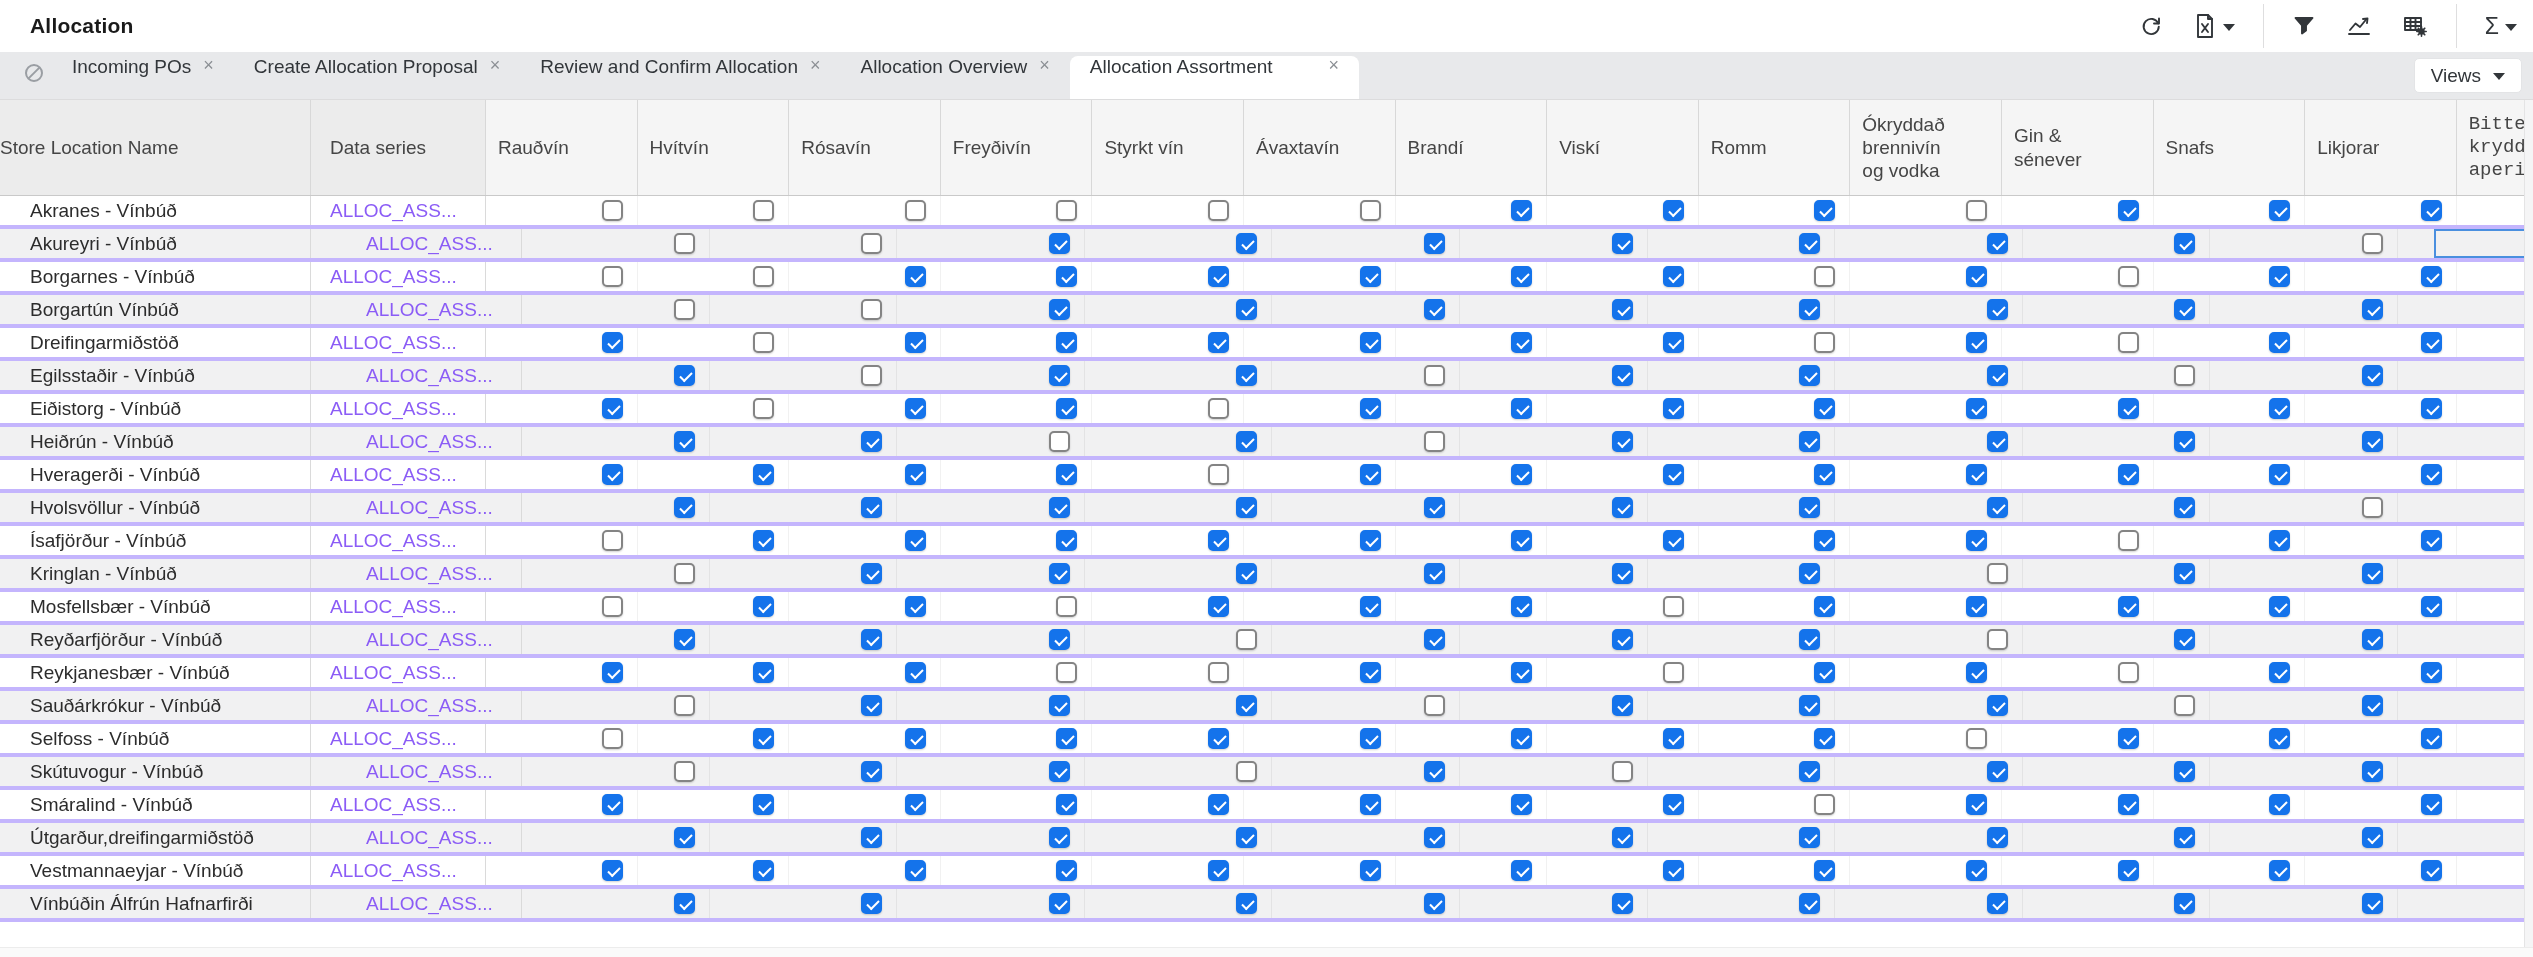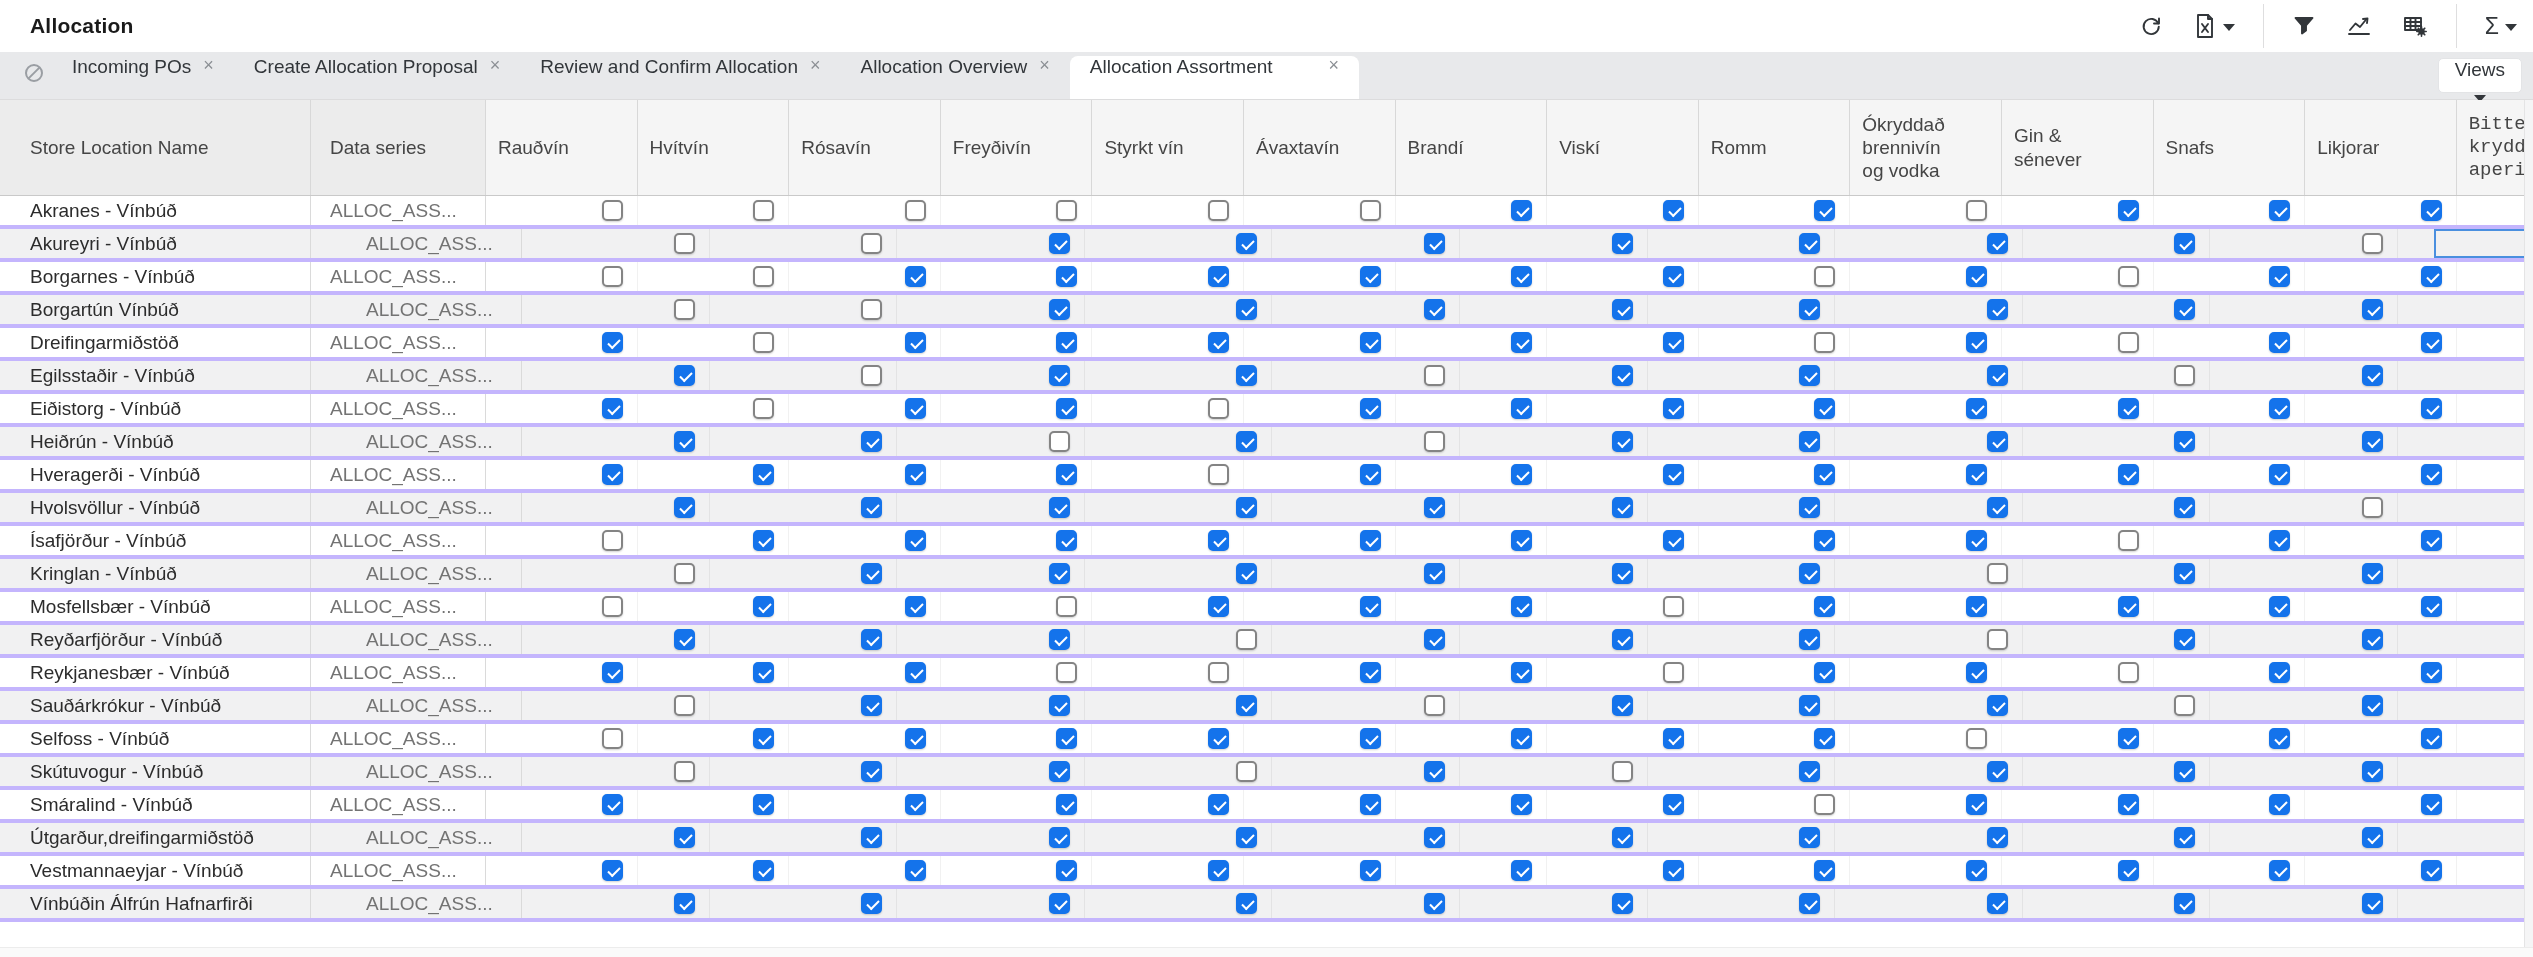--- a/index.html
+++ b/index.html
@@ -16,45 +16,45 @@
   .sigma{font-size:23px;color:#32363a;line-height:1;}
   .caret{width:0;height:0;border-left:6px solid transparent;border-right:6px solid transparent;border-top:7px solid #32363a;margin-top:2px;}
   svg.icn{display:block;stroke:#32363a;fill:none;stroke-width:1.9;stroke-linecap:round;stroke-linejoin:round;}
 
   
   .tabbar{position:absolute;left:0;top:52px;width:2533px;height:48px;background:#e8e9eb;border-bottom:1px solid #dcdcdd;display:flex;align-items:flex-end;}
   .tab-disabled-icon{margin:0 8px 12px 24px;flex:none;}
   .tab{height:43px;display:flex;align-items:flex-start;padding:0 20px;font-size:19px;color:#32363a;cursor:pointer;white-space:nowrap;}
   .tab.active{background:#fff;border-radius:8px 8px 0 0;gap:44px;}
   .tab .close-x{margin-left:12px;color:#8b8f94;font-size:18px;line-height:1;}
-  .views-btn{position:absolute;right:11px;top:6px;height:35px;background:#fff;border:1px solid #e3e4e6;border-radius:5px;display:flex;align-items:center;padding:0 16px;gap:12px;font-size:19px;color:#32363a;cursor:pointer;flex-direction:column;}
+  .views-btn{position:absolute;right:11px;top:6px;height:35px;background:#fff;border:1px solid #e3e4e6;border-radius:5px;display:flex;align-items:center;padding:0 16px;gap:12px;font-size:19px;color:#32363a;cursor:pointer;}
   .views-btn .caret{border-top-color:#32363a;}
 
   
   .table-wrap{position:absolute;left:0;top:100px;width:2524px;}
   .thead{display:flex;height:96px;border-bottom:1px solid #c9c9c9;}
   .hcell{flex:none;display:flex;align-items:center;border-right:1px solid #d8d8d8;background:#f5f5f5;color:#454545;font-size:19px;line-height:1.22;overflow:hidden;}
   .hcell.c-store,.hcell.c-series{background:#ececec;}
-  .hcell.c-store{padding-left:30px;}
+  .hcell.c-store{}
   .hcell.c-series{padding-left:19px;}
   .hcell.c-check{padding-left:12px;}
   .hcell.c-check .hlabel{max-width:96px;}
   .hcell.c-last{padding-left:12px;border-right:none;font-family:Liberation Mono, monospace;}
   .hcell.c-last .hlabel{max-width:58px;}
 
   .c-store{width:311px;}
   .c-series{width:175px;}
   .c-check{width:151.6px;}
   .c-last{width:67px;}
 
   .trow{display:flex;height:33px;border-bottom:4px solid #c4b5fd;background:#fff;}
   .trow.alt{background:#f1f1f2;gap:36px;}
   .cell{flex:none;display:flex;align-items:center;border-right:1px solid rgba(0,0,0,0.055);overflow:hidden;}
   .cell.c-store{padding-left:30px;font-size:19px;color:#2c2c2c;white-space:nowrap;border-right:1px solid #dadada;}
-  .cell.c-series{padding-left:19px;font-size:19px;color:#737373;white-space:nowrap;border-right:1px solid #dadada;}
+  .cell.c-series{padding-left:19px;font-size:19px;color:#8b5cf6;white-space:nowrap;border-right:1px solid #dadada;}
   .cell.c-check{justify-content:flex-end;padding-right:14px;}
   .cell.c-last{border-right:none;}
   .cell.focused{box-shadow:inset 0 0 0 2px var(--focus,#4a8fdf);}
 
   .cb{flex:none;width:21px;height:21px;border-radius:5px;background:#fff;border:2px solid #848484;box-shadow:0 1px 2px rgba(0,0,0,0.18);position:relative;cursor:pointer;}
   .cb.checked{background:var(--accent,#1473eb);border-color:var(--accent,#1473eb);}
   .cb.checked::after{content:"";position:absolute;left:4px;top:5px;width:10px;height:5px;border-left:2.6px solid #fff;border-bottom:2.6px solid #fff;transform:rotate(-45deg);}
 
   
   .vscroll{position:absolute;right:0;top:100px;width:9px;height:857px;background:#f5f5f6;border-left:1px solid #e4e4e5;}

